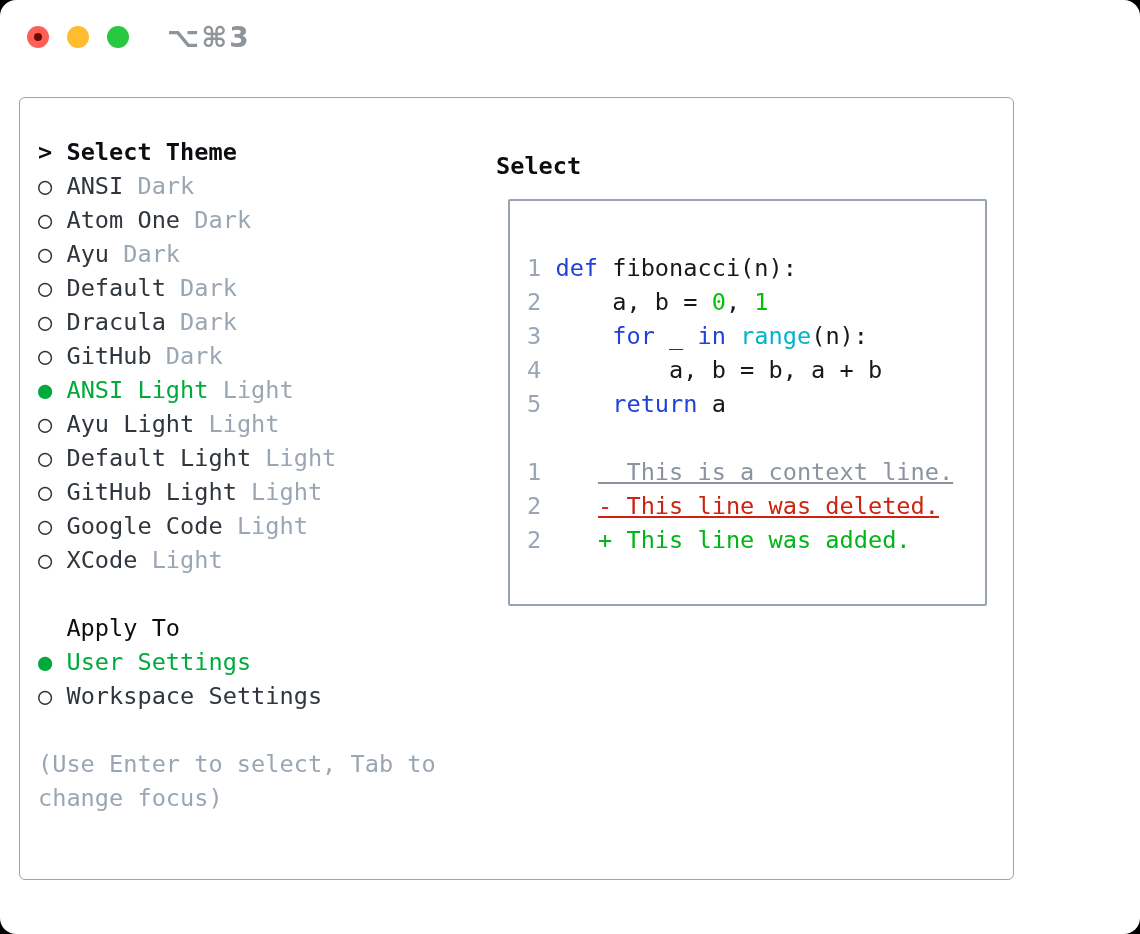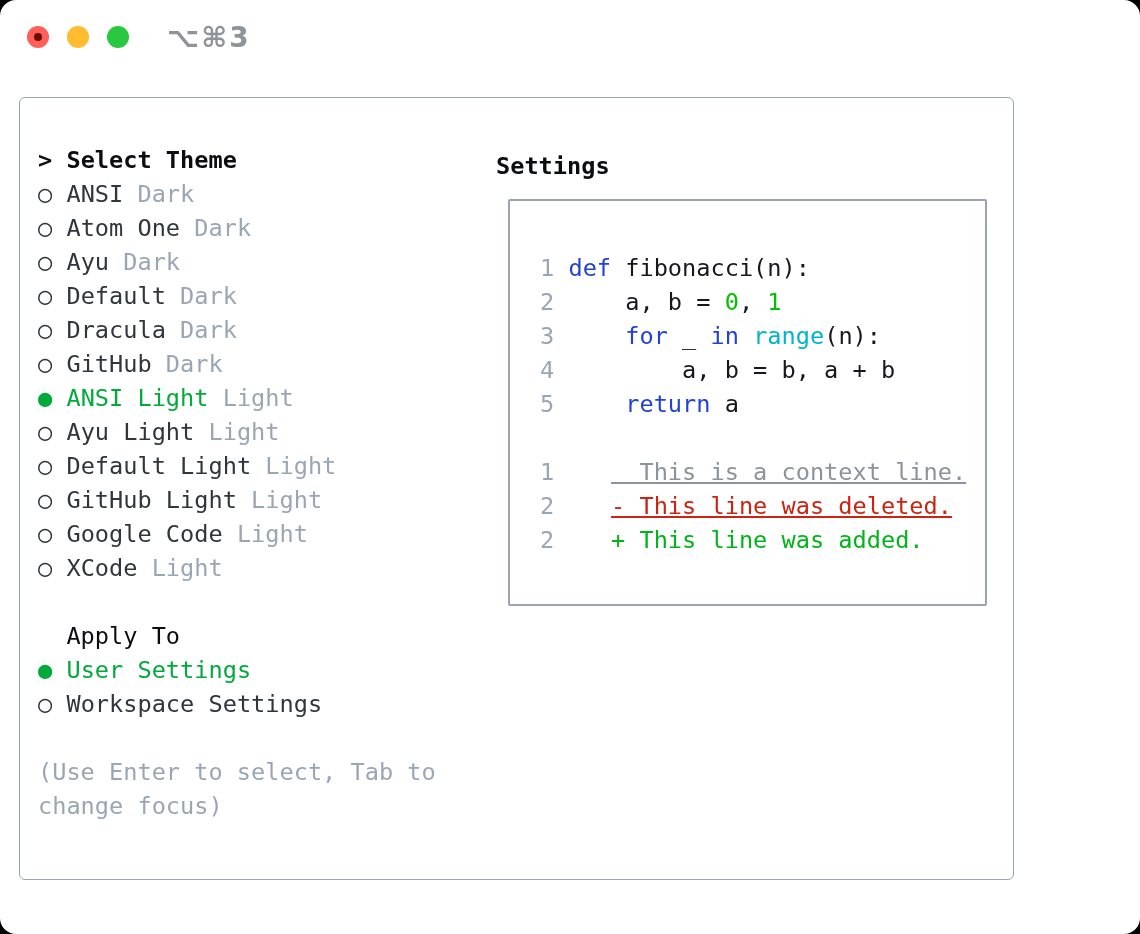--- a/index.html
+++ b/index.html
@@ -22,40 +22,40 @@
     font:600 28px "DejaVu Sans",sans-serif;letter-spacing:2px;
     color:var(--titlebar_gray);
   }
   
   .content-box{
     position:absolute;left:19px;top:97px;width:993px;height:781px;
     border:1.5px solid var(--border_gray);border-radius:6px;background:#fff;
   }
   
   .left-col{
-    position:absolute;left:38px;top:143px;
+    position:absolute;left:38px;top:135px;
     font:23.6px/34px "DejaVu Sans Mono",monospace;white-space:pre;
   }
   .trow{height:34px;}
   .b{font-weight:bold;}
   .black{color:var(--text_black);}
   .dark{color:var(--text_dark);}
   .muted{color:var(--muted_gray);}
   .green{color:var(--selected_green);}
   
   .preview-header{
     position:absolute;left:496px;top:149px;
     font:bold 23.6px/34px "DejaVu Sans Mono",monospace;color:var(--text_black);
   }
   .preview-box{
     position:absolute;left:508px;top:199px;width:475px;height:403px;
     border:2px solid var(--border_gray);border-radius:2px;background:#fff;
   }
   .code{
-    position:absolute;left:540px;top:251px;
+    position:absolute;left:527px;top:251px;
     font:23.6px/34px "DejaVu Sans Mono",monospace;white-space:pre;
   }
   .lineno{color:var(--muted_gray);}
   .tok-default{color:var(--code_default);}
   .tok-keyword{color:var(--keyword_blue);}
   .tok-builtin{color:var(--builtin_cyan);}
   .tok-number{color:var(--number_green);}
   .diff-context{color:var(--context_gray);text-decoration:underline;}
   .diff-deleted{color:var(--deleted_red);text-decoration:underline;}
   .diff-added{color:var(--added_green);}
@@ -71,17 +71,17 @@
       </span>
     <span class="tl yellow"></span>
     <span class="tl green"></span>
     <span class="shortcut">⌥⌘3</span>
   </div>
 
   <div class="content-box"></div>
 
   <div class="left-col" id="left-col"><div class="trow"><span class="b black">&gt; </span><span class="b black">Select Theme</span></div><div class="trow"><span class="dark">○ </span><span class="dark">ANSI </span><span class="muted">Dark</span></div><div class="trow"><span class="dark">○ </span><span class="dark">Atom One </span><span class="muted">Dark</span></div><div class="trow"><span class="dark">○ </span><span class="dark">Ayu </span><span class="muted">Dark</span></div><div class="trow"><span class="dark">○ </span><span class="dark">Default </span><span class="muted">Dark</span></div><div class="trow"><span class="dark">○ </span><span class="dark">Dracula </span><span class="muted">Dark</span></div><div class="trow"><span class="dark">○ </span><span class="dark">GitHub </span><span class="muted">Dark</span></div><div class="trow"><span class="green">● </span><span class="green">ANSI Light </span><span class="muted">Light</span></div><div class="trow"><span class="dark">○ </span><span class="dark">Ayu Light </span><span class="muted">Light</span></div><div class="trow"><span class="dark">○ </span><span class="dark">Default Light </span><span class="muted">Light</span></div><div class="trow"><span class="dark">○ </span><span class="dark">GitHub Light </span><span class="muted">Light</span></div><div class="trow"><span class="dark">○ </span><span class="dark">Google Code </span><span class="muted">Light</span></div><div class="trow"><span class="dark">○ </span><span class="dark">XCode </span><span class="muted">Light</span></div><div class="trow"></div><div class="trow"><span class="black">  Apply To</span></div><div class="trow"><span class="green">● </span><span class="green">User Settings</span></div><div class="trow"><span class="dark">○ </span><span class="dark">Workspace Settings</span></div><div class="trow"></div><div class="trow"><span class="muted">(Use Enter to select, Tab to</span></div><div class="trow"><span class="muted">change focus)</span></div></div>
 
-  <div class="preview-header">Settings</div>
+  <div class="preview-header">Select</div>
   <div class="preview-box"></div>
   <div class="code" id="code-block"><div class="trow"><span class="lineno">1 </span><span class="tok-keyword">def</span><span class="tok-default"> fibonacci(n):</span></div><div class="trow"><span class="lineno">2 </span><span class="tok-default">    a, b = </span><span class="tok-number">0</span><span class="tok-default">, </span><span class="tok-number">1</span></div><div class="trow"><span class="lineno">3 </span><span class="tok-default">    </span><span class="tok-keyword">for</span><span class="tok-default"> _ </span><span class="tok-keyword">in</span><span class="tok-default"> </span><span class="tok-builtin">range</span><span class="tok-default">(n):</span></div><div class="trow"><span class="lineno">4 </span><span class="tok-default">        a, b = b, a + b</span></div><div class="trow"><span class="lineno">5 </span><span class="tok-default">    </span><span class="tok-keyword">return</span><span class="tok-default"> a</span></div><div class="trow"></div><div class="trow"><span class="lineno">1</span><span>    </span><span class="diff-context">  This is a context line.</span></div><div class="trow"><span class="lineno">2</span><span>    </span><span class="diff-deleted">- This line was deleted.</span></div><div class="trow"><span class="lineno">2</span><span>    </span><span class="diff-added">+ This line was added.</span></div></div>
 
 </div>
 
 </body></html>

